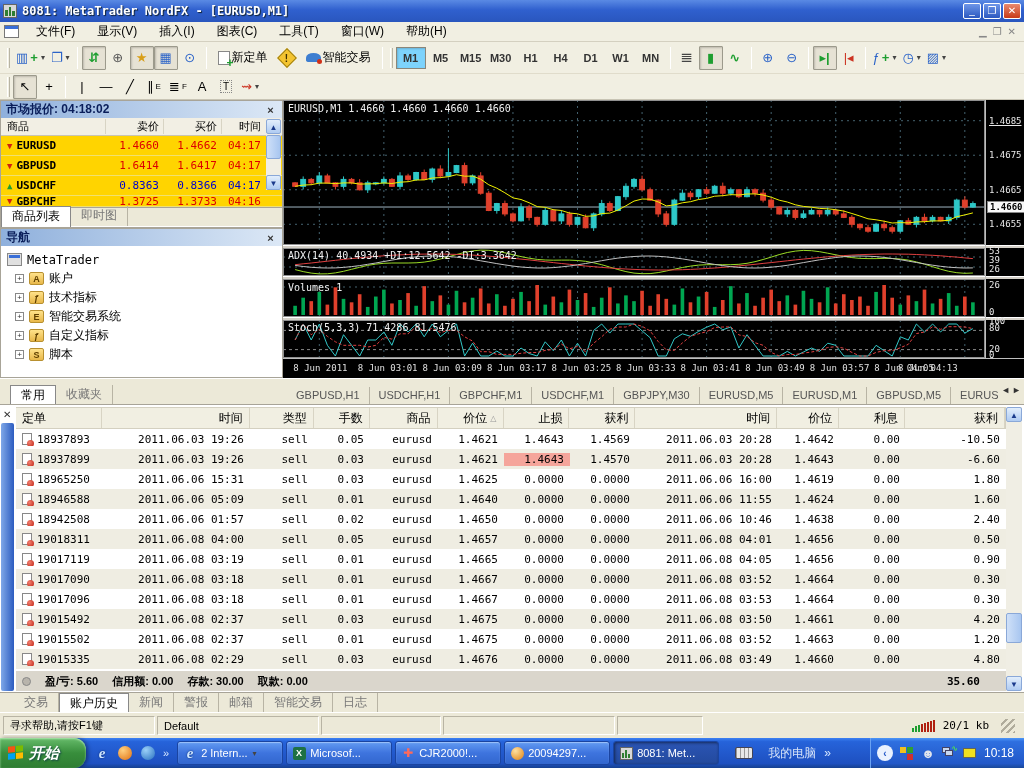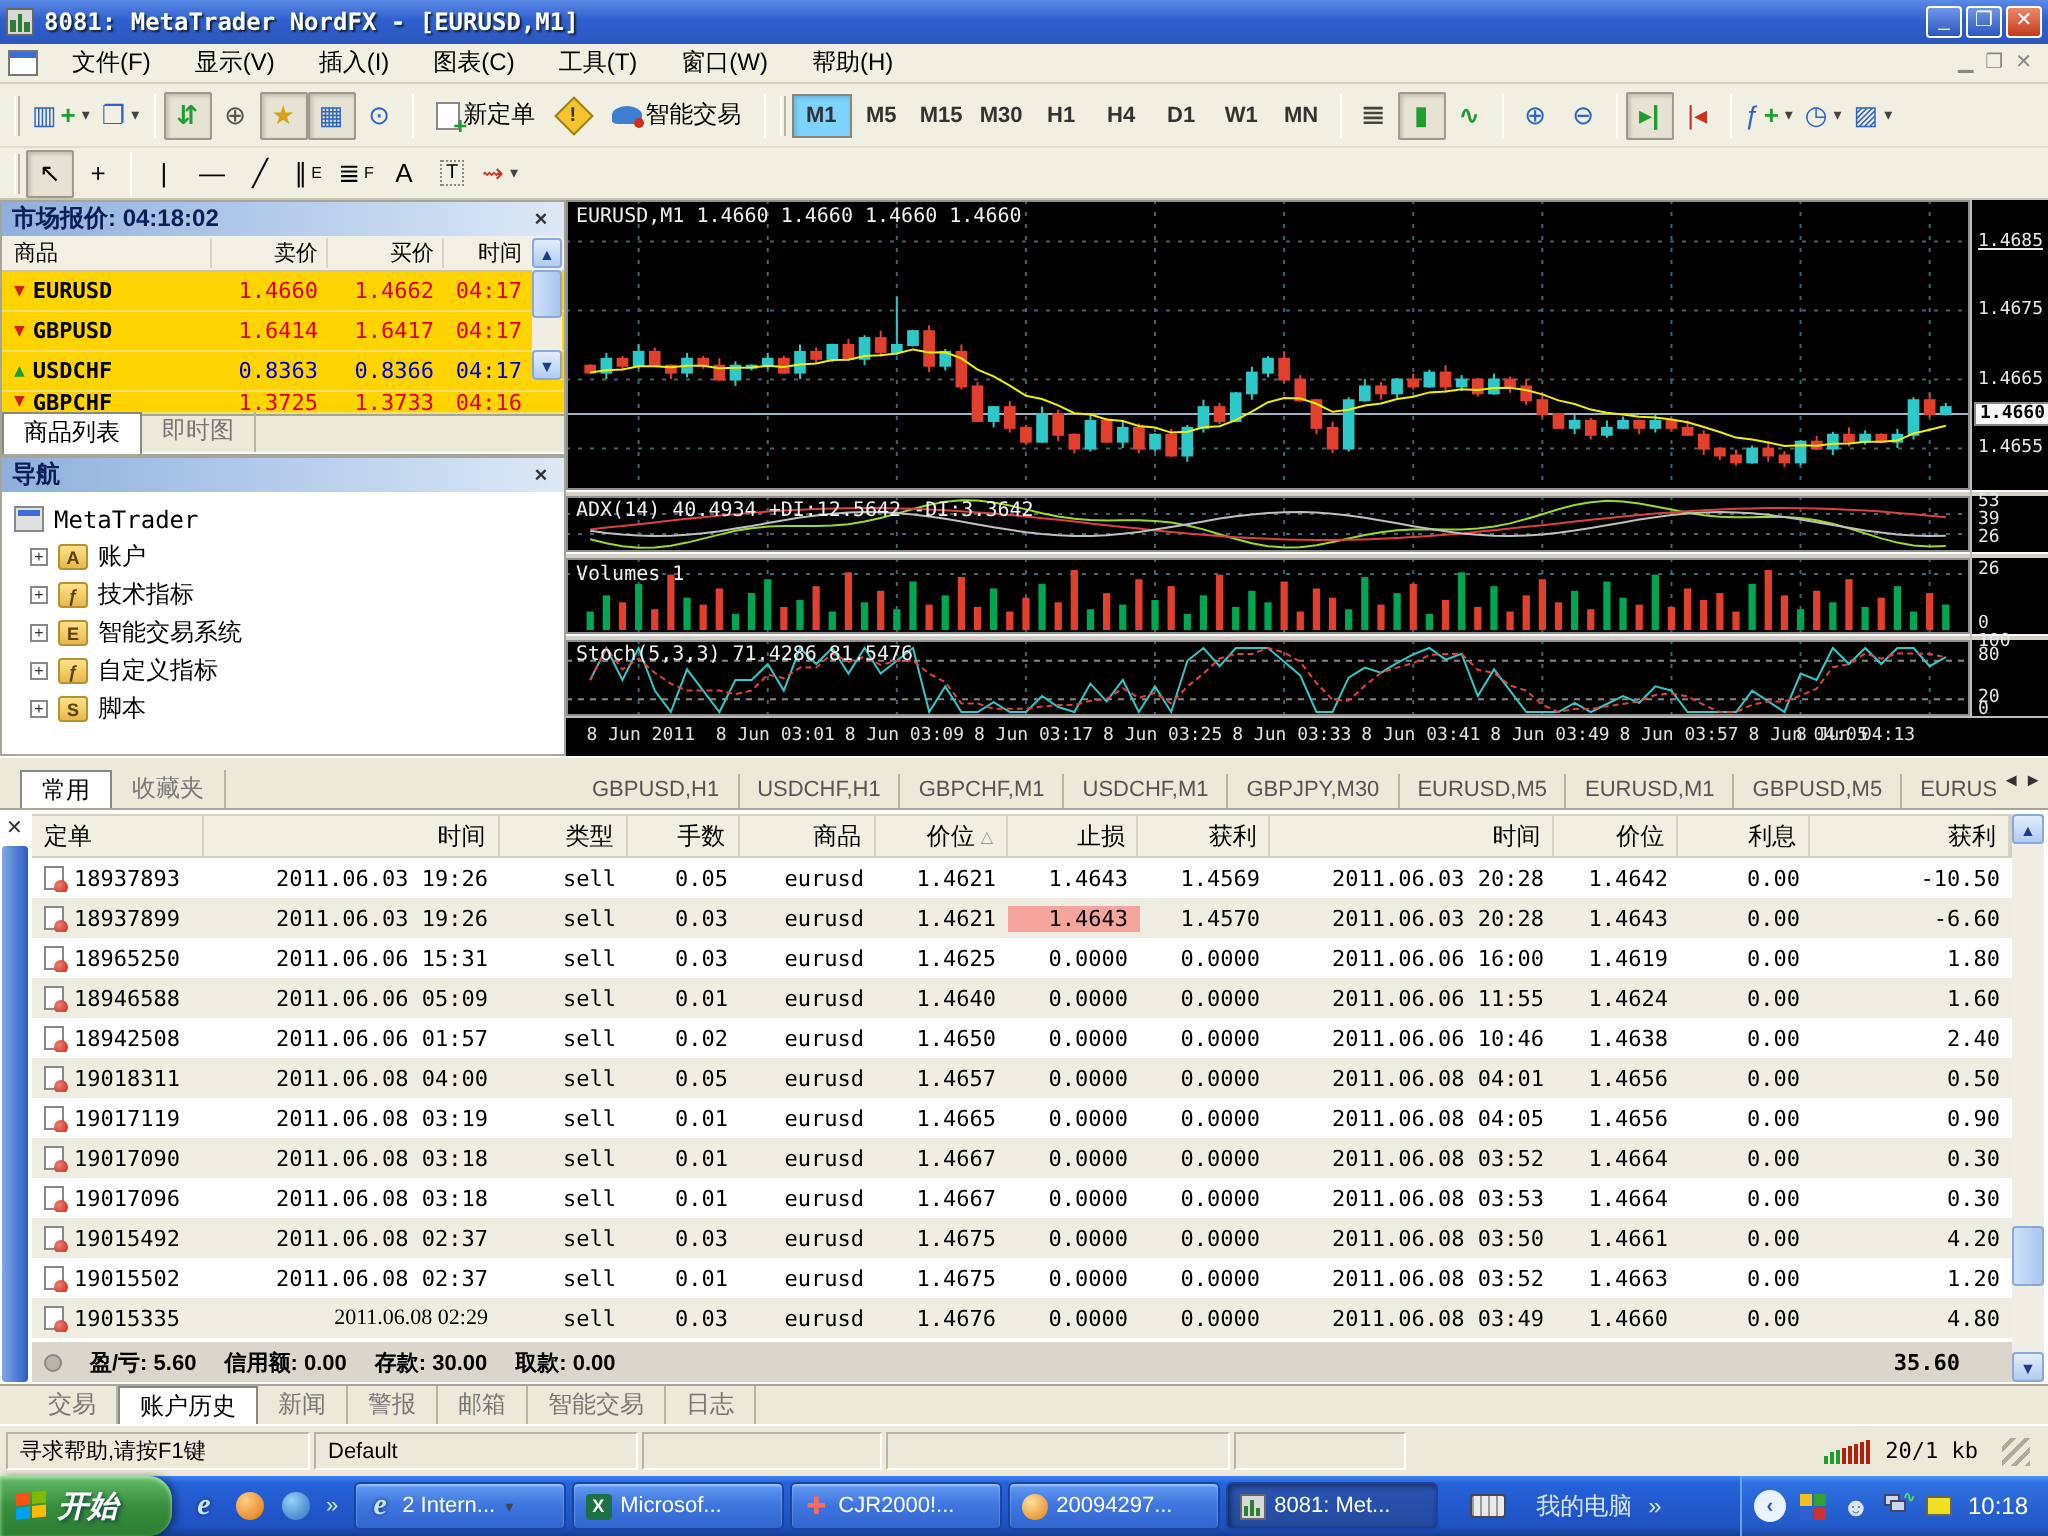--- a/index.html
+++ b/index.html
@@ -1086,21 +1086,21 @@
             <span class="t-cell" style="width: 142px;">2011.06.08 03:52</span>
             <span class="t-cell" style="width: 62px;">1.4663</span>
             <span class="t-cell" style="width: 66px;">0.00</span>
             <span class="t-cell" style="width: 100px;">1.20</span>
           </div>
           <div class="t-row alt">
             <span class="t-cell order" style="width: 86px;">
               <span class="doc-ico"></span>
               <span>19015335</span>
             </span>
-            <span class="t-cell" style="width: 148px; font-family: Liberation Serif, serif;">2011.06.08 02:29</span>
+            <span class="t-cell" style="width: 148px;">2011.06.08 02:29</span>
             <span class="t-cell" style="width: 64px;">sell</span>
             <span class="t-cell" style="width: 56px;">0.03</span>
             <span class="t-cell" style="width: 68px;">eurusd</span>
             <span class="t-cell" style="width: 66px; text-align: right;">1.4676</span>
             <span class="t-cell" style="width: 66px;">0.0000</span>
             <span class="t-cell" style="width: 66px;">0.0000</span>
             <span class="t-cell" style="width: 142px;">2011.06.08 03:49</span>
             <span class="t-cell" style="width: 62px;">1.4660</span>
             <span class="t-cell" style="width: 66px;">0.00</span>
             <span class="t-cell" style="width: 100px;">4.80</span>

